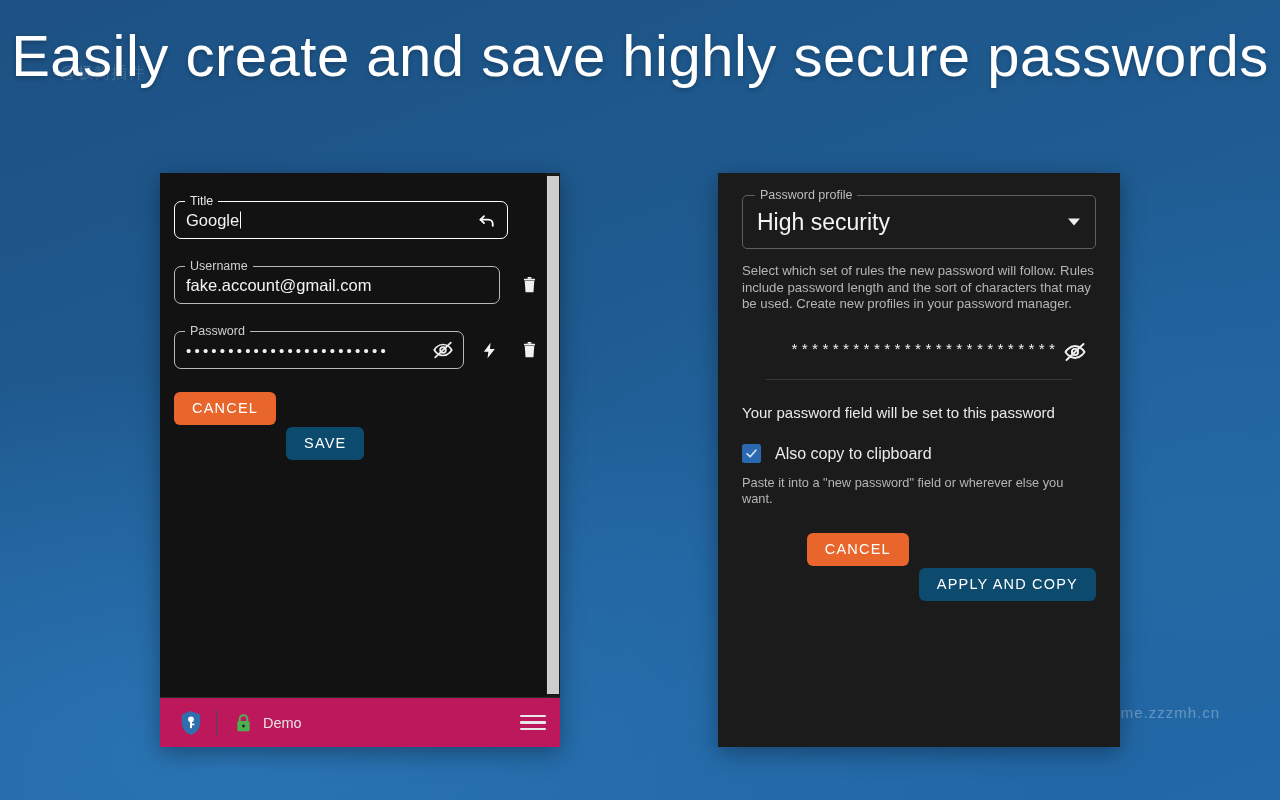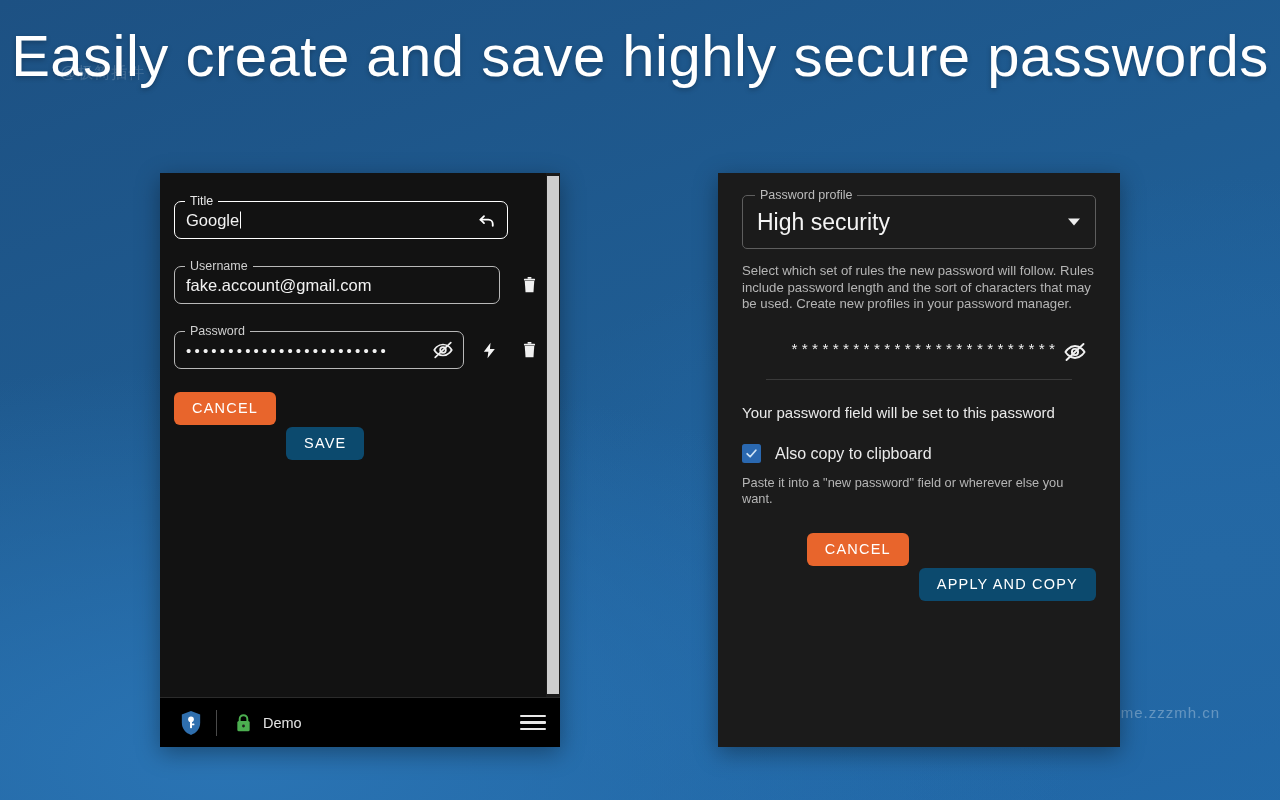--- a/index.html
+++ b/index.html
@@ -93,21 +93,21 @@
     position:absolute; right:0; top:0; width:14px; height:100%;
     background:#1a1a1a;
   }
   #left-scroll-thumb {
     position:absolute; right:1px; top:3px; width:12px; height:518px;
     background:#cdcdcd; border-radius:0;
   }
 
   
   #status-bar {
-    height:50px; background:#000000; display:flex; align-items:center;
+    height:50px; background:#be185d; display:flex; align-items:center;
     padding:0 14px 0 20px; border-top:1px solid #2b2b2b;
   }
   #vault-divider { width:1px; height:26px; background:#4a4a4a; margin:0 18px 0 14px; }
   #vault-name { color:#e4e4e4; font-size:14.5px; margin-left:11px; }
   #hamburger { margin-left:auto; display:flex; flex-direction:column; gap:4px; cursor:pointer; }
   #hamburger span { display:block; width:26px; height:2.6px; background:#e8e8e8; border-radius:1px; }
 
   
   #right-panel {
     left:718px; top:173px; width:402px; height:574px;

